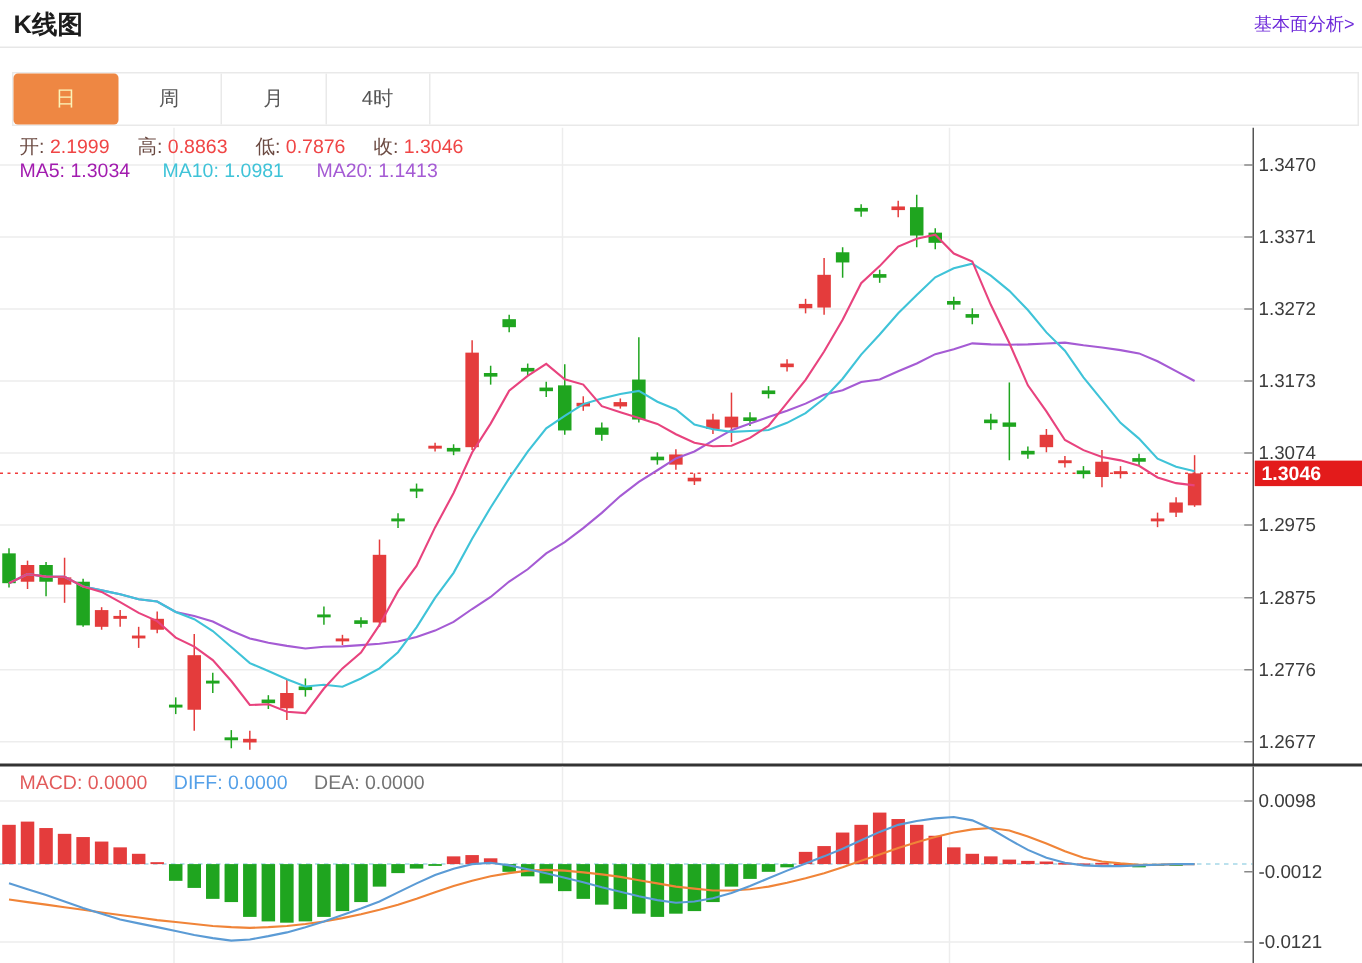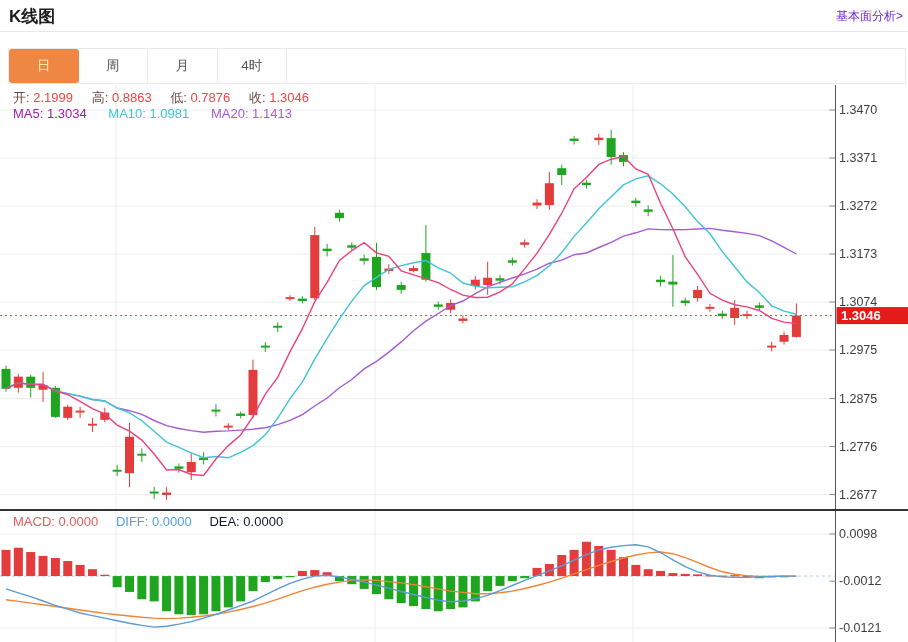--- a/index.html
+++ b/index.html
@@ -19,21 +19,21 @@
   .legend-row{position:absolute;left:13px;top:89px;font-size:13px;white-space:nowrap;z-index:3;}
   .legend-row .lbl{color:#6b4a42;}
   .legend-row .val{color:#f04545;margin-right:15px;}
   .ma-row{position:absolute;left:13px;top:106px;font-size:13px;white-space:nowrap;z-index:3;}
   .ma5{color:#a21caf;margin-right:18px;}
   .ma10{color:#3fc3d8;margin-right:18px;}
   .ma20{color:#a55bd4;}
   .macd-row{position:absolute;left:13px;top:514px;font-size:13px;white-space:nowrap;z-index:3;}
   .macd-l{color:#e25b5b;margin-right:14px;}
   .diff-l{color:#54a0e8;margin-right:14px;}
-  .dea-l{color:#0f172a;}
+  .dea-l{color:#737373;}
   .panel-divider{position:absolute;left:0;top:509px;width:908px;height:2px;background:#333;}
   svg{position:absolute;left:0;}
   #price-svg{top:85px;}
   #macd-svg{top:511px;}
   svg text{font-family:"Liberation Sans",sans-serif;}
 </style>
 </head>
 <body>
 
 <div class="page-title">K线图</div>

